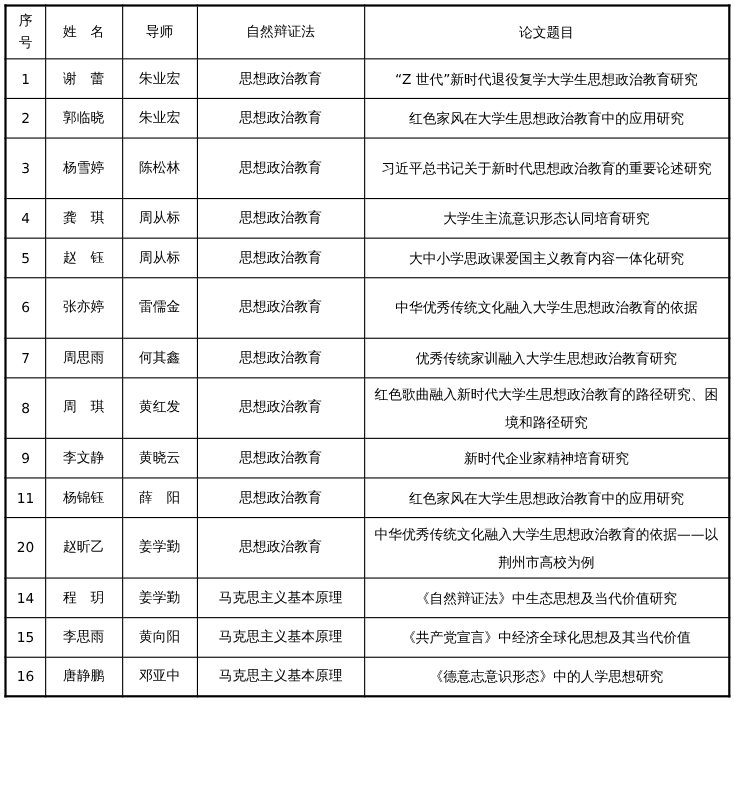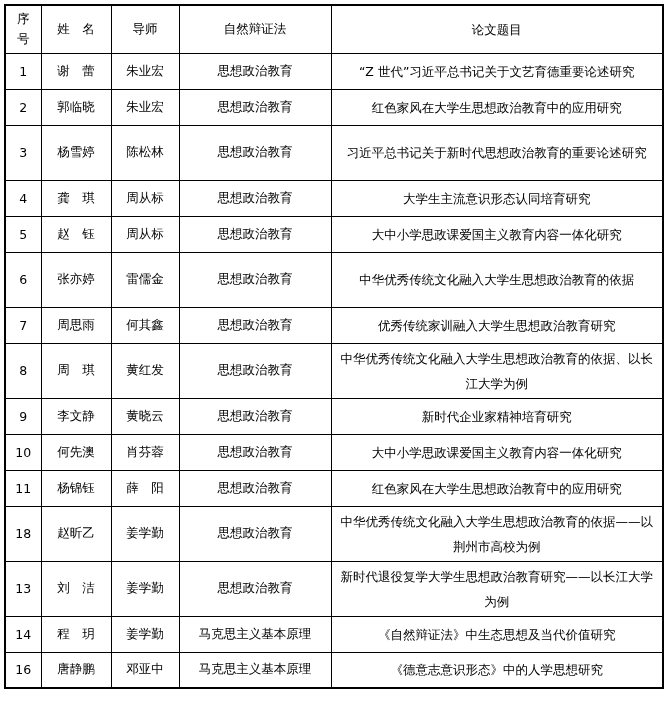--- a/index.html
+++ b/index.html
@@ -66,21 +66,21 @@
         <th class="col-major">自然辩证法</th>
         <th class="col-title">论文题目</th>
       </tr>
     </thead>
     <tbody id="rows">
         <tr class="data-row">
           <td class="cell-no">1</td>
           <td class="cell-name">谢　蕾</td>
           <td class="cell-advisor">朱业宏</td>
           <td class="cell-major">思想政治教育</td>
-          <td class="cell-title">“Z 世代”习近平总书记关于文艺育德重要论述研究</td>
+          <td class="cell-title">“Z 世代”新时代退役复学大学生思想政治教育研究</td>
         </tr>
         <tr class="data-row">
           <td class="cell-no">2</td>
           <td class="cell-name">郭临晓</td>
           <td class="cell-advisor">朱业宏</td>
           <td class="cell-major">思想政治教育</td>
           <td class="cell-title">红色家风在大学生思想政治教育中的应用研究</td>
         </tr>
         <tr class="data-row tall">
           <td class="cell-no">3</td>
@@ -115,63 +115,56 @@
           <td class="cell-name">周思雨</td>
           <td class="cell-advisor">何其鑫</td>
           <td class="cell-major">思想政治教育</td>
           <td class="cell-title">优秀传统家训融入大学生思想政治教育研究</td>
         </tr>
         <tr class="data-row tall">
           <td class="cell-no">8</td>
           <td class="cell-name">周　琪</td>
           <td class="cell-advisor">黄红发</td>
           <td class="cell-major">思想政治教育</td>
-          <td class="cell-title">中华优秀传统文化融入大学生思想政治教育的依据、以长江大学为例</td>
+          <td class="cell-title">红色歌曲融入新时代大学生思想政治教育的路径研究、困境和路径研究</td>
         </tr>
         <tr class="data-row">
           <td class="cell-no">9</td>
           <td class="cell-name">李文静</td>
           <td class="cell-advisor">黄晓云</td>
           <td class="cell-major">思想政治教育</td>
           <td class="cell-title">新时代企业家精神培育研究</td>
         </tr>
         <tr class="data-row">
-          <td class="cell-no">10</td>
-          <td class="cell-name">何先澳</td>
-          <td class="cell-advisor">肖芬蓉</td>
-          <td class="cell-major">思想政治教育</td>
-          <td class="cell-title">大中小学思政课爱国主义教育内容一体化研究</td>
-        </tr>
-        <tr class="data-row">
           <td class="cell-no">11</td>
           <td class="cell-name">杨锦钰</td>
           <td class="cell-advisor">薛　阳</td>
           <td class="cell-major">思想政治教育</td>
           <td class="cell-title">红色家风在大学生思想政治教育中的应用研究</td>
         </tr>
         <tr class="data-row tall">
-          <td class="cell-no">18</td>
+          <td class="cell-no">20</td>
           <td class="cell-name">赵昕乙</td>
           <td class="cell-advisor">姜学勤</td>
           <td class="cell-major">思想政治教育</td>
           <td class="cell-title">中华优秀传统文化融入大学生思想政治教育的依据——以荆州市高校为例</td>
-        </tr>
-        <tr class="data-row tall">
-          <td class="cell-no">13</td>
-          <td class="cell-name">刘　洁</td>
-          <td class="cell-advisor">姜学勤</td>
-          <td class="cell-major">思想政治教育</td>
-          <td class="cell-title">新时代退役复学大学生思想政治教育研究——以长江大学为例</td>
         </tr>
         <tr class="data-row">
           <td class="cell-no">14</td>
           <td class="cell-name">程　玥</td>
           <td class="cell-advisor">姜学勤</td>
           <td class="cell-major">马克思主义基本原理</td>
           <td class="cell-title">《自然辩证法》中生态思想及当代价值研究</td>
+        </tr>
+        <tr class="data-row">
+          <td class="cell-no">15</td>
+          <td class="cell-name">李思雨</td>
+          <td class="cell-advisor">黄向阳</td>
+          <td class="cell-major">马克思主义基本原理</td>
+          <td class="cell-title">《共产党宣言》中经济全球化思想及其当代价值</td>
         </tr>
         <tr class="data-row">
           <td class="cell-no">16</td>
           <td class="cell-name">唐静鹏</td>
           <td class="cell-advisor">邓亚中</td>
           <td class="cell-major">马克思主义基本原理</td>
           <td class="cell-title">《德意志意识形态》中的人学思想研究</td>
         </tr>
       </tbody>
   </table>

